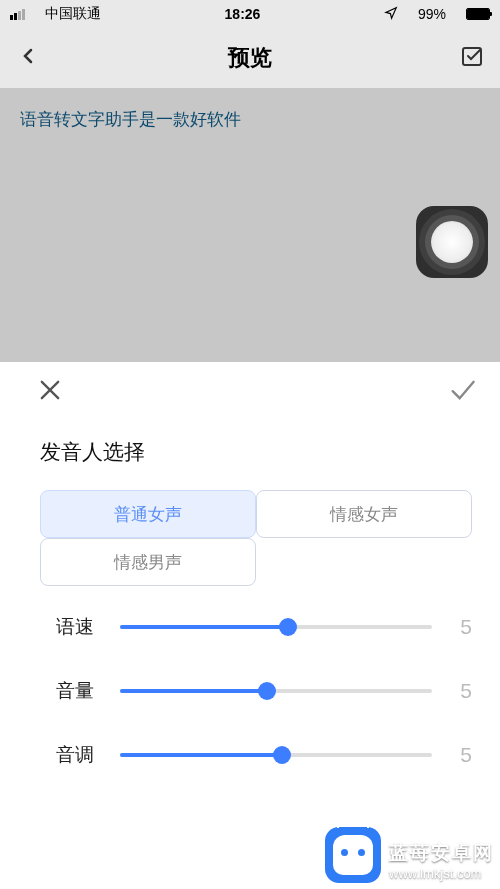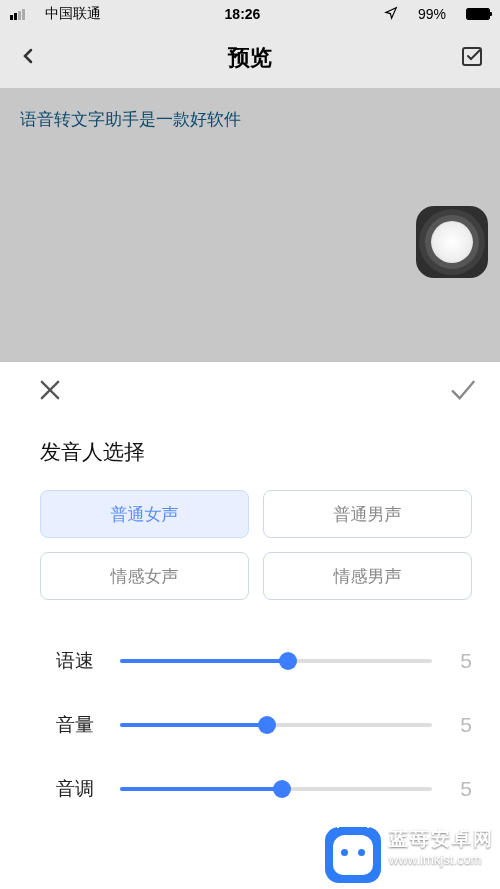--- a/index.html
+++ b/index.html
@@ -28,32 +28,32 @@
     .assistive-btn { position: absolute; right: 12px; top: 206px; width: 72px; height: 72px; background: #2f2f2f; border-radius: 18px; display: flex; align-items: center; justify-content: center; }
     .assistive-inner { width: 42px; height: 42px; background: radial-gradient(circle, #fff 0%, #eee 60%, #ccc 100%); border-radius: 50%; box-shadow: 0 0 0 6px rgba(255,255,255,0.12), 0 0 0 12px rgba(255,255,255,0.08); }
     
     .sheet { position: absolute; left: 0; right: 0; bottom: 0; top: 362px; background: #fff; padding-left: 12px; }
     .sheet-header { height: 60px; display: flex; align-items: center; justify-content: space-between; padding: 0 24px; }
     .sheet-close svg, .sheet-confirm svg { width: 28px; height: 28px; }
     
     .sheet-body { padding: 0 28px; }
     .sheet-title { font-size: 21px; color: #111; margin-top: 16px; margin-bottom: 24px; }
     
-    .voice-grid { display: grid; grid-template-columns: 1fr 1fr; gap: 14px; margin-bottom: 48px; }
+    .voice-grid { display: grid; grid-template-columns: 1fr 1fr; margin-bottom: 28px; }
     .voice-chip { height: 48px; border: 1px solid #d0d7e4; border-radius: 8px; display: flex; align-items: center; justify-content: center; font-size: 17px; color: #888; background: #fff; }
     .voice-chip.active { background: #e8efff; color: #5a8ef5; border-color: #cddbff; }
     
     .slider-row { display: flex; align-items: center; margin-bottom: 38px; gap: 14px; }
     .slider-label { font-size: 19px; color: #222; width: 50px; flex-shrink: 0; margin-left: 16px; }
     .slider-value { font-size: 21px; color: #bbb; width: 26px; text-align: right; }
     .slider-track { flex: 1; height: 4px; background: #ddd; border-radius: 2px; position: relative; }
     .slider-fill { position: absolute; left: 0; top: 0; bottom: 0; background: #3d7dff; border-radius: 2px; }
     .slider-thumb { position: absolute; top: 50%; transform: translate(-50%, -50%); width: 18px; height: 18px; background: #3d7dff; border-radius: 50%; }
     
-    .watermark { position: absolute; right: 6px; bottom: 6px; display: flex; align-items: flex-start; gap: 8px; padding-left: 41px; }
+    .watermark { position: absolute; right: 6px; bottom: 6px; display: flex; align-items: flex-end; gap: 8px; padding-left: 41px; }
     .wm-logo { width: 56px; height: 56px; background: #2e7cf6; border-radius: 14px; display: flex; align-items: center; justify-content: center; position: relative; }
     .wm-head { width: 40px; height: 40px; background: #fff; border-radius: 12px 12px 10px 10px; position: relative; }
     .wm-eye { position: absolute; width: 7px; height: 7px; background: #2e7cf6; border-radius: 50%; top: 14px; }
     .wm-eye.l { left: 8px; } .wm-eye.r { right: 8px; }
     .wm-ant { position: absolute; top: -7px; width: 2px; height: 8px; background: #fff; }
     .wm-ant.l { left: 12px; } .wm-ant.r { right: 12px; }
     .wm-ant::after { content:""; position:absolute; top:-4px; left:-2px; width:6px; height:6px; background:#fff; border-radius:50%; }
     .wm-text { color: #fff; font-size: 13px; line-height: 1.3; text-shadow: 0 1px 2px rgba(0,0,0,0.5); }
     .wm-text .t1 { font-size: 19px; font-weight: 600; letter-spacing: 2px; }
   </style>
@@ -119,21 +119,20 @@
       <svg viewBox="0 0 24 24" fill="none" stroke="#888" stroke-width="2" stroke-linecap="round">
           <polyline points="4 13 10 19 22 5"></polyline>
         </svg>
     </div>
   </div>
   <div class="sheet-body">
     <div class="sheet-title">发音人选择</div>
 
     <div class="voice-grid">
       <div class="voice-chip active">普通女声</div>
-      <div class="voice-chip">普通男声</div>
       <div class="voice-chip">情感女声</div>
       <div class="voice-chip">情感男声</div>
     </div>
 
     <div class="slider-row">
       <div class="slider-label">语速</div>
       <div class="slider-track">
         <div class="slider-fill" style="width:54%"></div>
         <div class="slider-thumb" style="left:54%"></div>
       </div>

